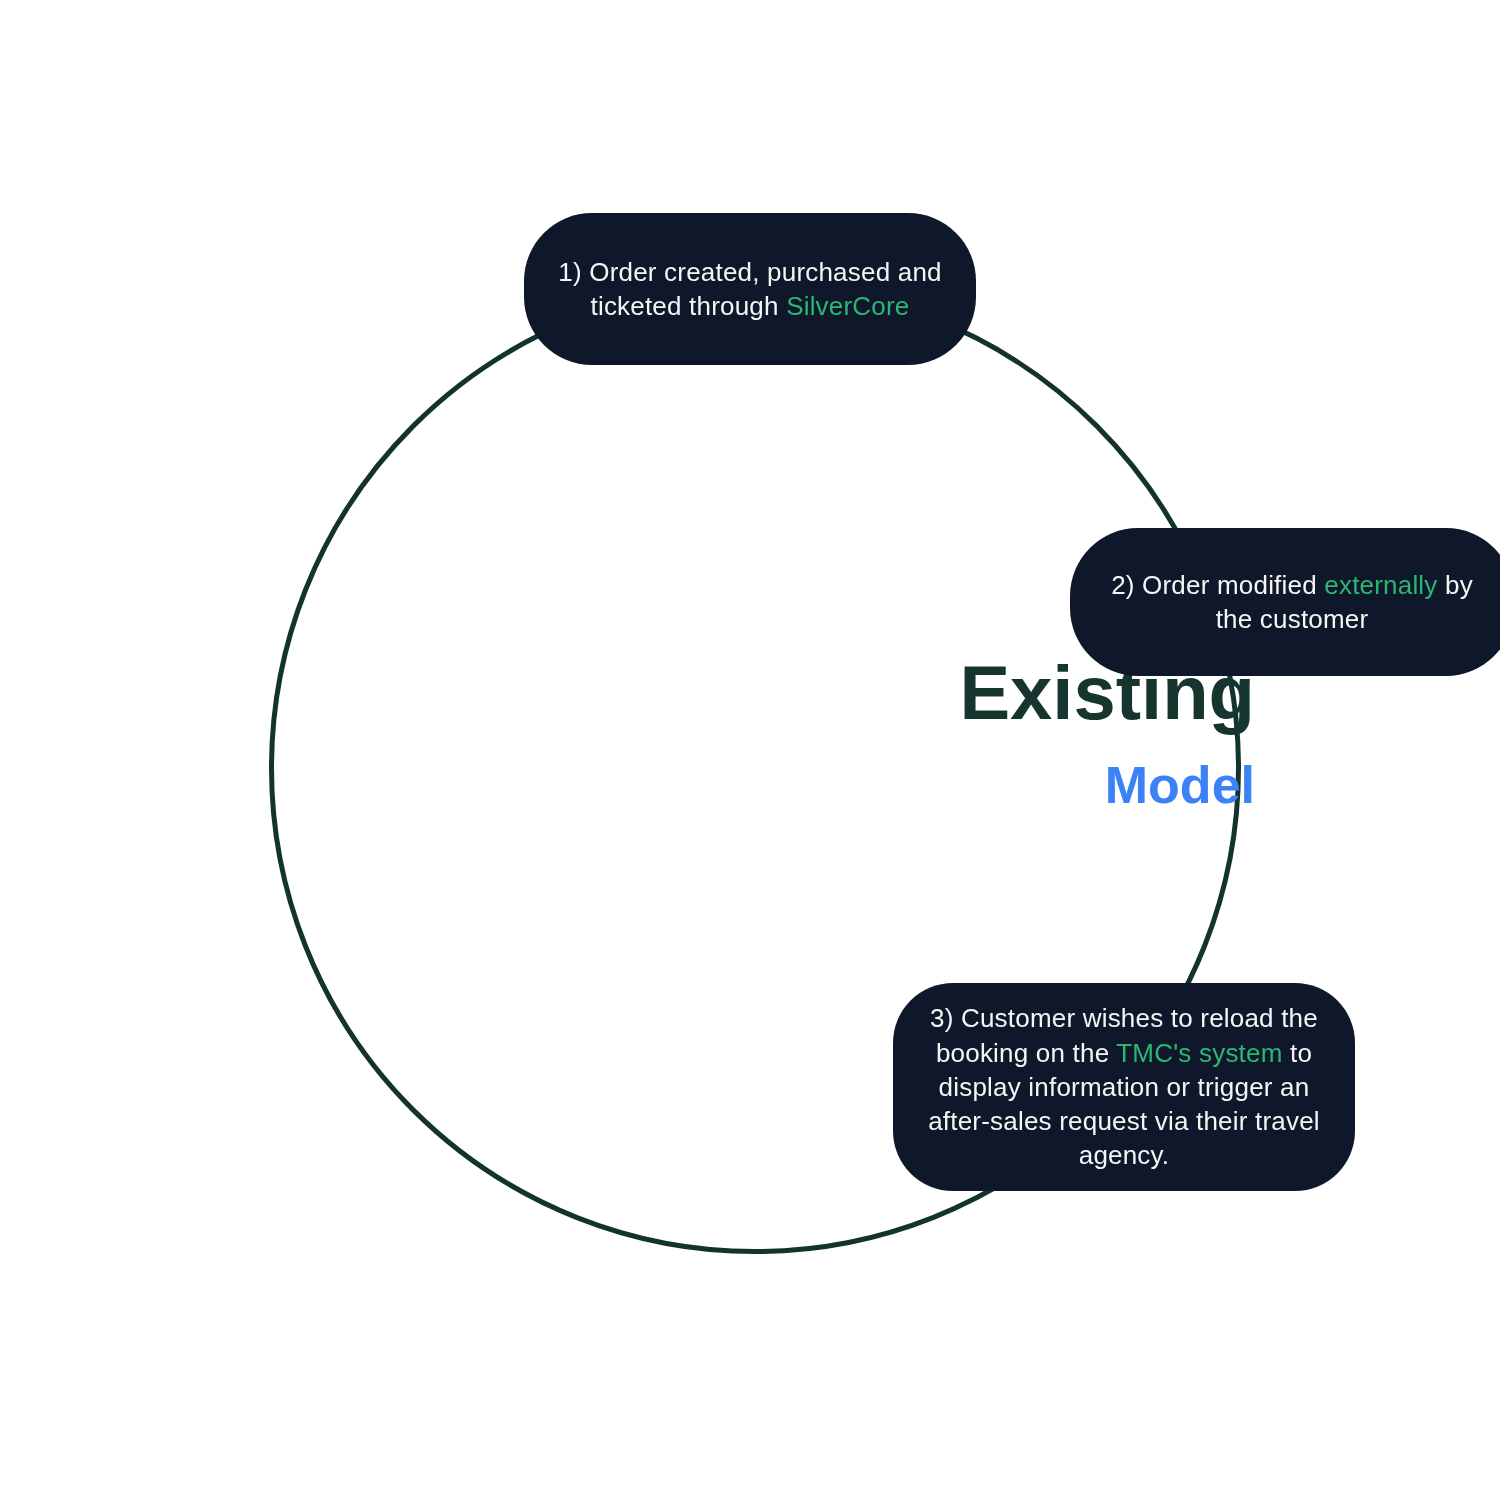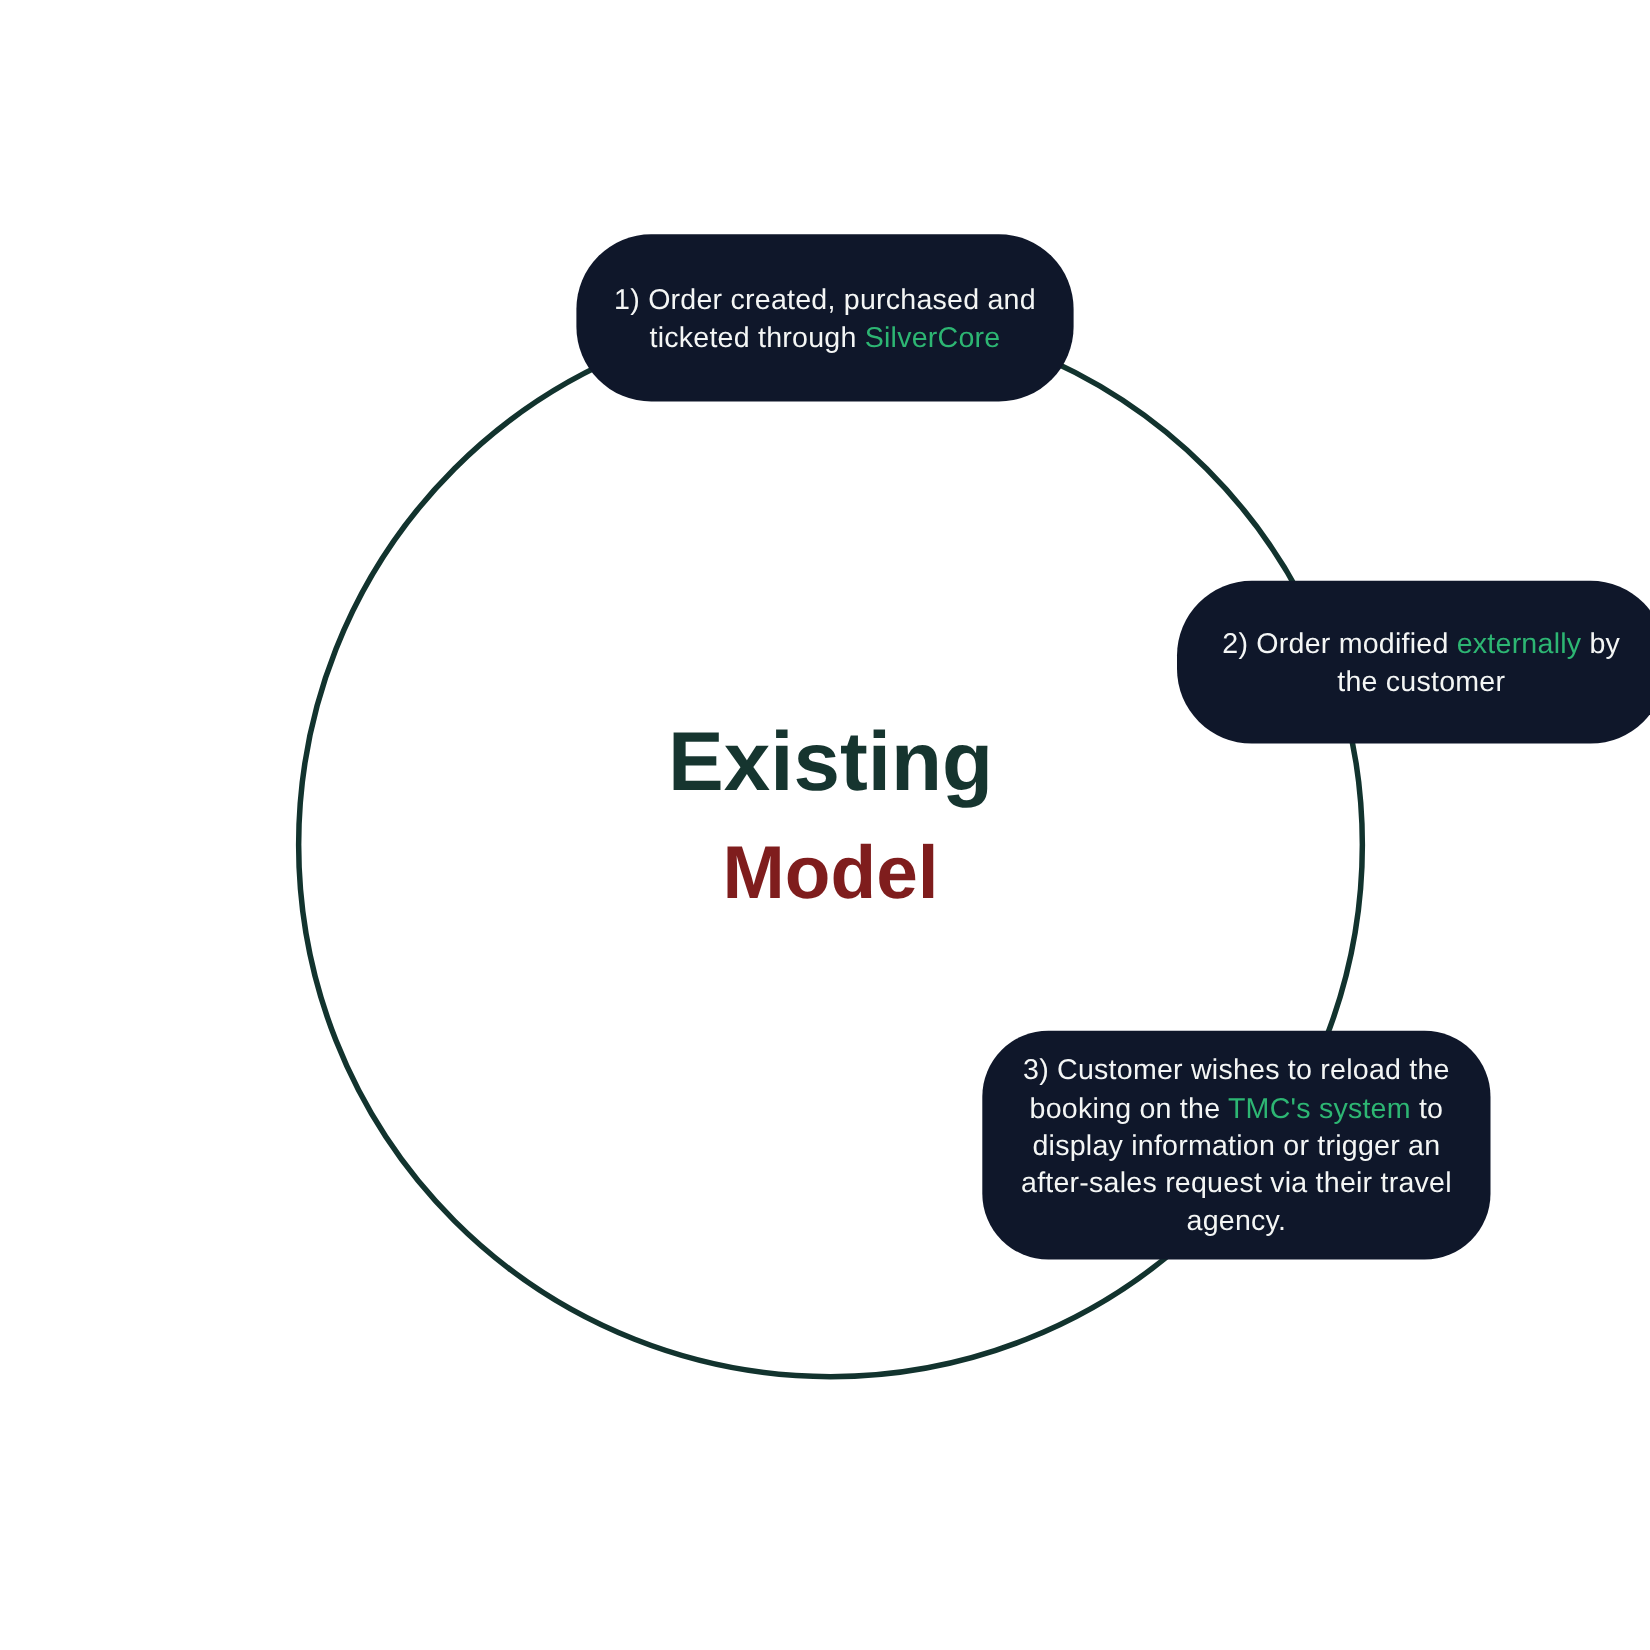--- a/index.html
+++ b/index.html
@@ -38,41 +38,41 @@
     padding: 22px 34px;
     font-size: 26px;
     line-height: 1.32;
     letter-spacing: 0.2px;
   }
   .node-box .accent {
     color: #2db673;
   }
   .node-1 { left: 524px; top: 213px; width: 452px; height: 152px; }
   .node-2 { left: 1070px; top: 528px; width: 444px; height: 148px; }
-  .node-3 { left: 893px; top: 937px; width: 462px; height: 208px; border-radius: 60px; }
+  .node-3 { left: 893px; top: 983px; width: 462px; height: 208px; border-radius: 60px; }
   .node-4 { left: 148px; top: 983px; width: 462px; height: 154px; border-radius: 60px; }
   .node-5 { left: 33px; top: 523px; width: 456px; height: 154px; border-radius: 60px; }
   .center-title {
     position: absolute;
     left: 255px;
     top: 655px;
     width: 1000px;
-    text-align: center;
+    text-align: right;
     font-weight: 700;
   }
   .center-title .line1 {
     display: block;
     font-size: 76px;
     color: #16352f;
     line-height: 1.0;
   }
   .center-title .line2 {
     display: block;
-    font-size: 68px;
-    color: #7f1d1d;
+    font-size: 52px;
+    color: #3b82f6;
     line-height: 1.0;
     margin-top: 28px;
   }
 </style>
 </head>
 <body>
 
 <div class="canvas">
 
   <div class="cycle-circle"></div>

